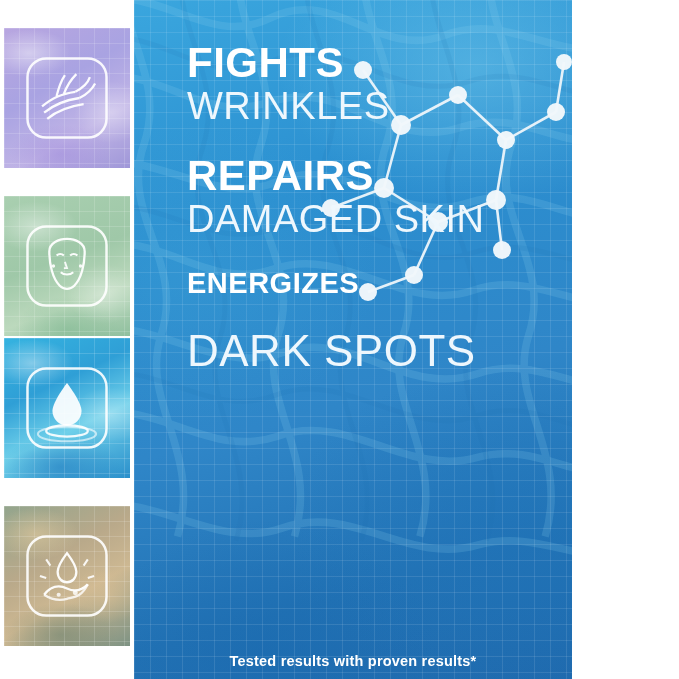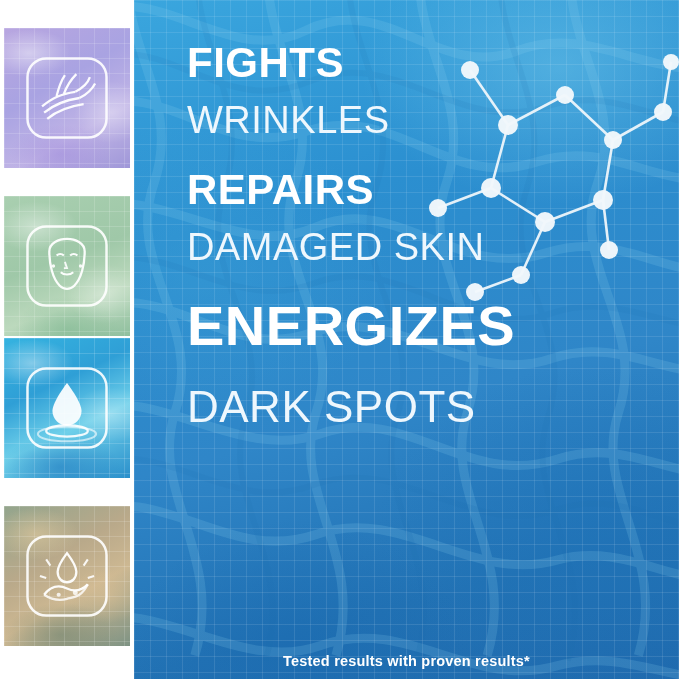--- a/index.html
+++ b/index.html
@@ -91,21 +91,21 @@
     transform: translate(-50%, -50%);
     width: 104px;
     height: 104px;
   }
 
   
   .right-panel {
     position: absolute;
     left: 134px;
     top: 0;
-    width: 545px;
+    width: 438px;
     height: 679px;
     overflow: hidden;
     background:
       radial-gradient(ellipse 320px 220px at 78% 10%, rgba(120,205,238,.45), rgba(120,205,238,0) 62%),
       radial-gradient(ellipse 300px 240px at 12% 40%, rgba(60,160,215,.40), rgba(60,160,215,0) 64%),
       radial-gradient(ellipse 340px 250px at 85% 78%, rgba(30,115,185,.45), rgba(30,115,185,0) 66%),
       radial-gradient(ellipse 260px 200px at 30% 96%, rgba(25,105,175,.5), rgba(25,105,175,0) 66%),
       linear-gradient(165deg, #3aa6de 0%, #2b8fd0 30%, #2f86c8 58%, #2272b4 82%, #1f6aae 100%);
     text-decoration: underline;
   }
@@ -150,23 +150,23 @@
     line-height: 1.02;
     text-transform: uppercase;
   }
   .claim-sub {
     color: #eef7fd;
     font-weight: 300;
     font-size: 38px;
     letter-spacing: 0.5px;
     line-height: 1.12;
     text-transform: uppercase;
-    margin-top: 14px;
-  }
-  .claim-2 .claim-main { font-size: 56px; }
+    margin-top: 0;
+  }
+  .claim-2 .claim-main { font-size: 29px; }
   .claim-3 .claim-sub { font-size: 44px; }
 
   .footnote {
     position: absolute;
     left: 0;
     right: 0;
     bottom: 10px;
     text-align: center;
     color: #ffffff;
     font-size: 14.5px;

